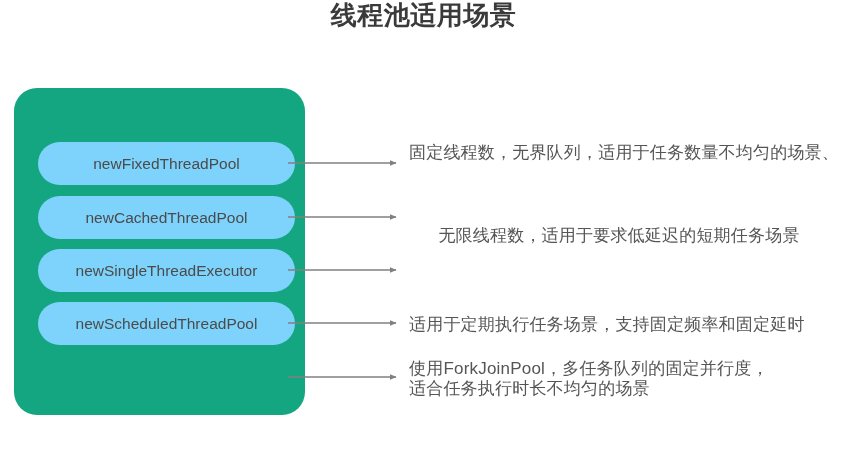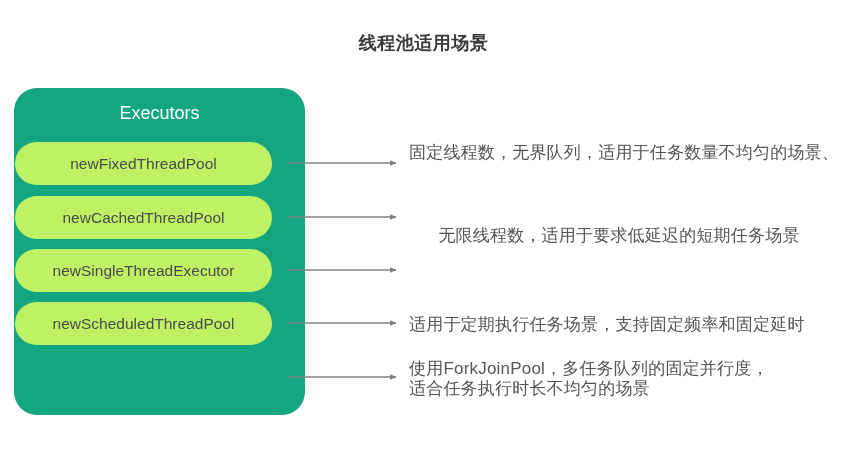--- a/index.html
+++ b/index.html
@@ -19,24 +19,24 @@
     position: relative;
     width: 847px;
     height: 453px;
     background: #ffffff;
   }
 
   
   .page-title {
     position: absolute;
     left: 0;
-    top: 28px;
+    top: 0;
     width: 847px;
     text-align: center;
-    font-size: 18px;
+    font-size: 26px;
     font-weight: bold;
     color: #3a3a3a;
     letter-spacing: 0.5px;
     line-height: 30px;
   }
 
   
   .executors-box {
     position: absolute;
     left: 14px;
@@ -56,24 +56,24 @@
     text-align: center;
     font-size: 18px;
     color: #ffffff;
     line-height: 24px;
     font-weight: normal;
   }
 
   
   .pill {
     position: absolute;
-    left: 1px;
+    left: 24px;
     width: 257px;
     height: 43px;
-    background: #bef264;
+    background: #7dd3fc;
     border-radius: 22px;
     display: flex;
     align-items: center;
     justify-content: center;
     box-sizing: border-box;
   }
   .pill-label {
     font-size: 15.5px;
     color: #4b4b4b;
     line-height: 20px;
@@ -115,21 +115,20 @@
   .desc-4 { top: 359px; }
 </style>
 </head>
 <body>
 
 <div id="canvas">
 
   <div class="page-title">线程池适用场景</div>
 
   <div class="executors-box">
-    <div class="executors-title">Executors</div>
 
     <div class="pill pill-0">
       <span class="pill-label">newFixedThreadPool</span>
     </div>
     <div class="pill pill-1">
       <span class="pill-label">newCachedThreadPool</span>
     </div>
     <div class="pill pill-2">
       <span class="pill-label">newSingleThreadExecutor</span>
     </div>

